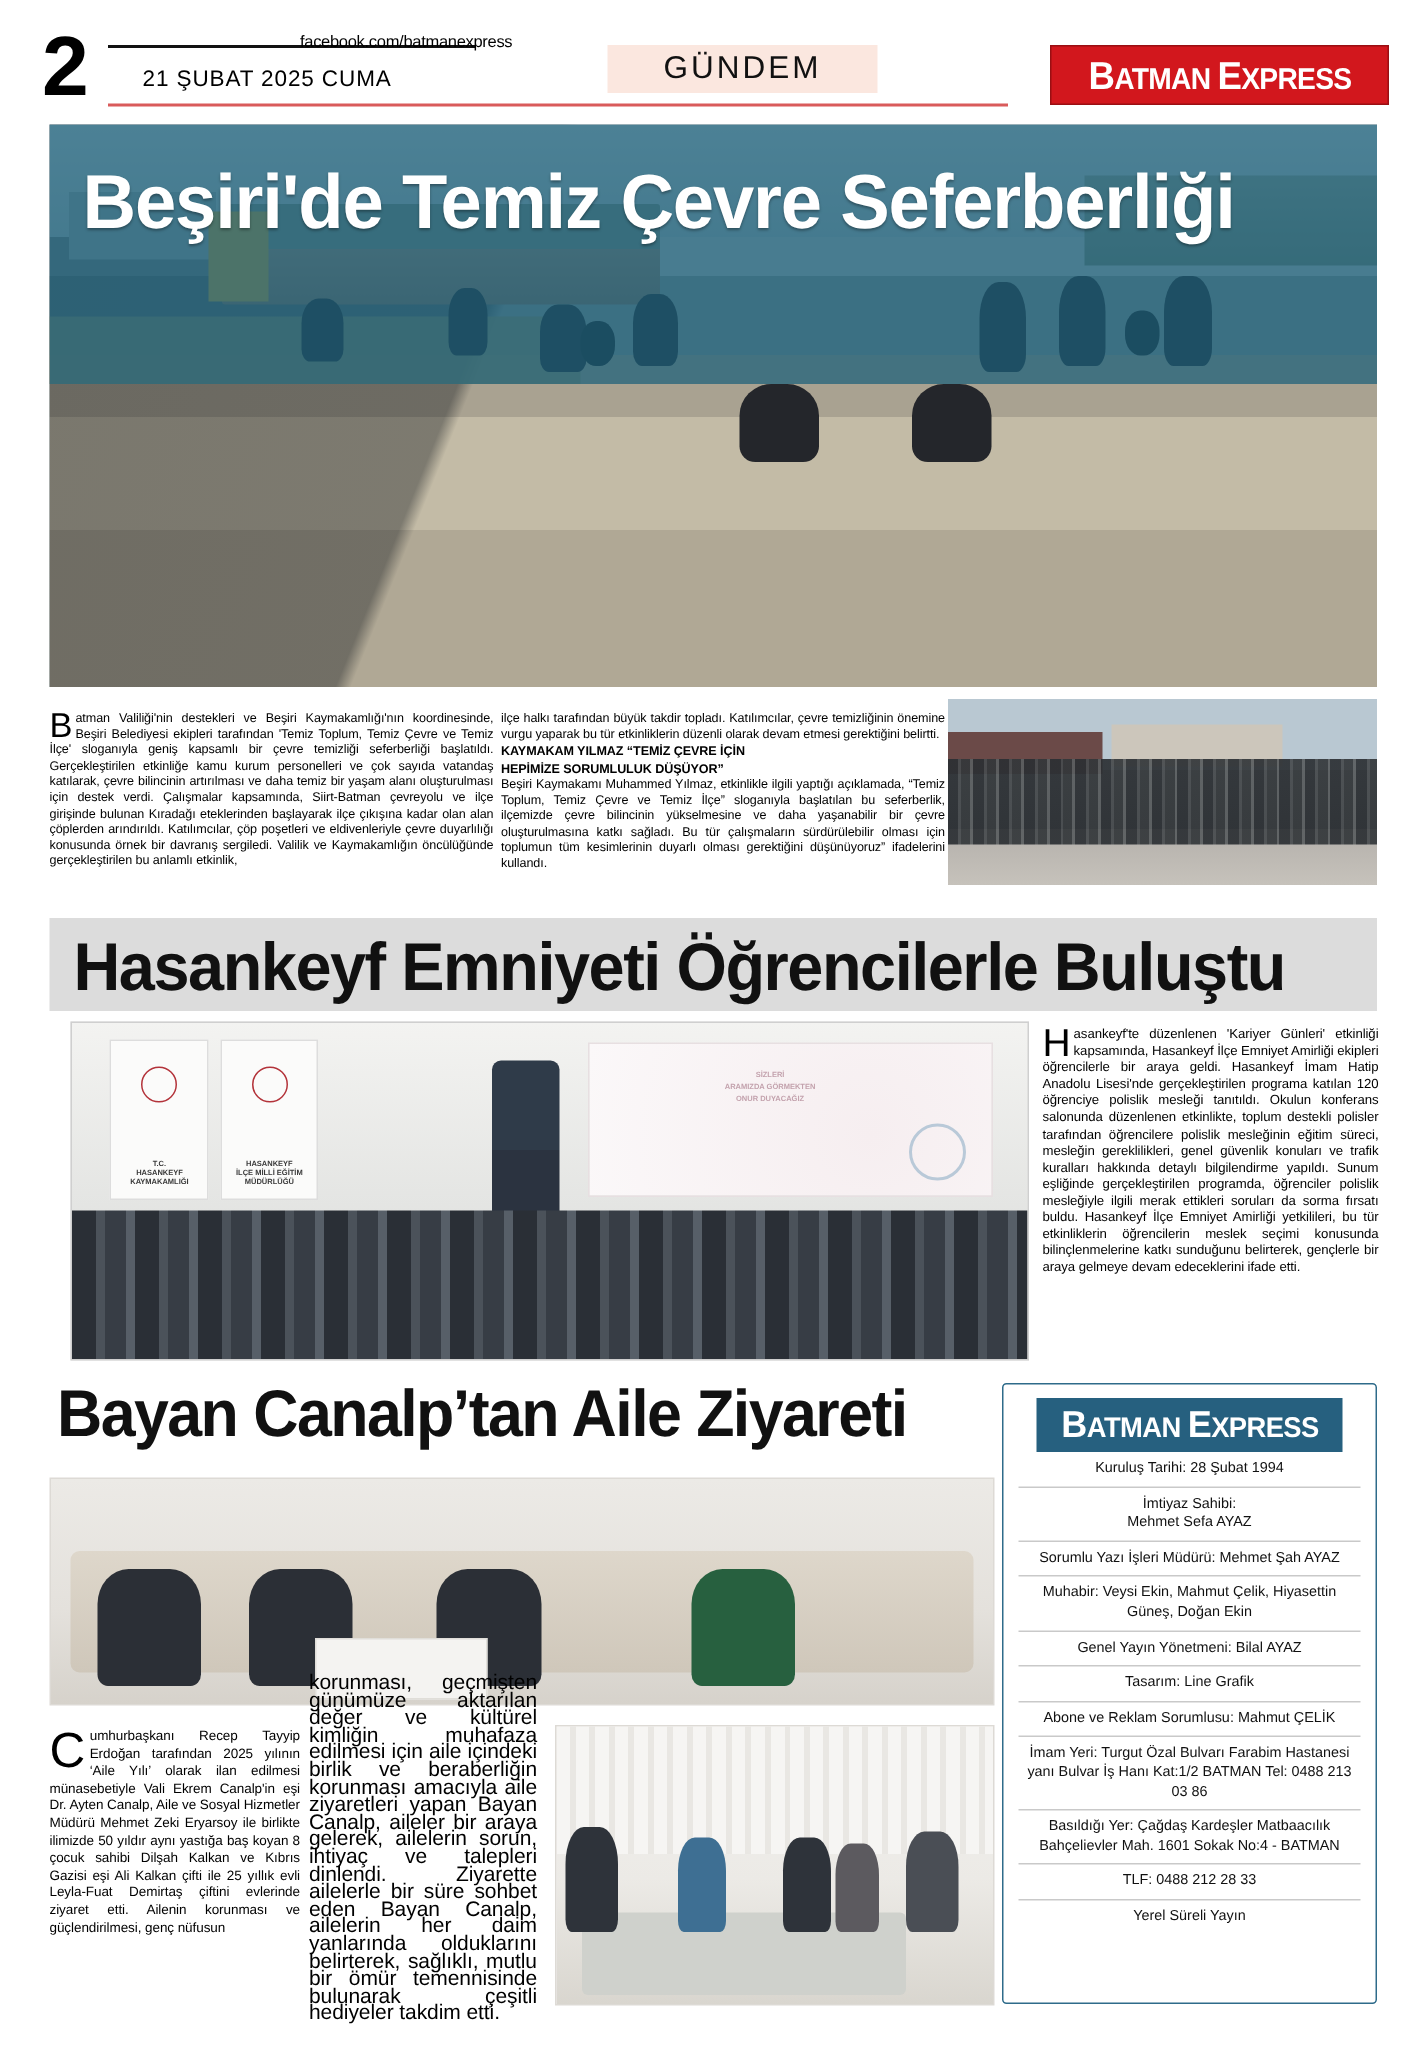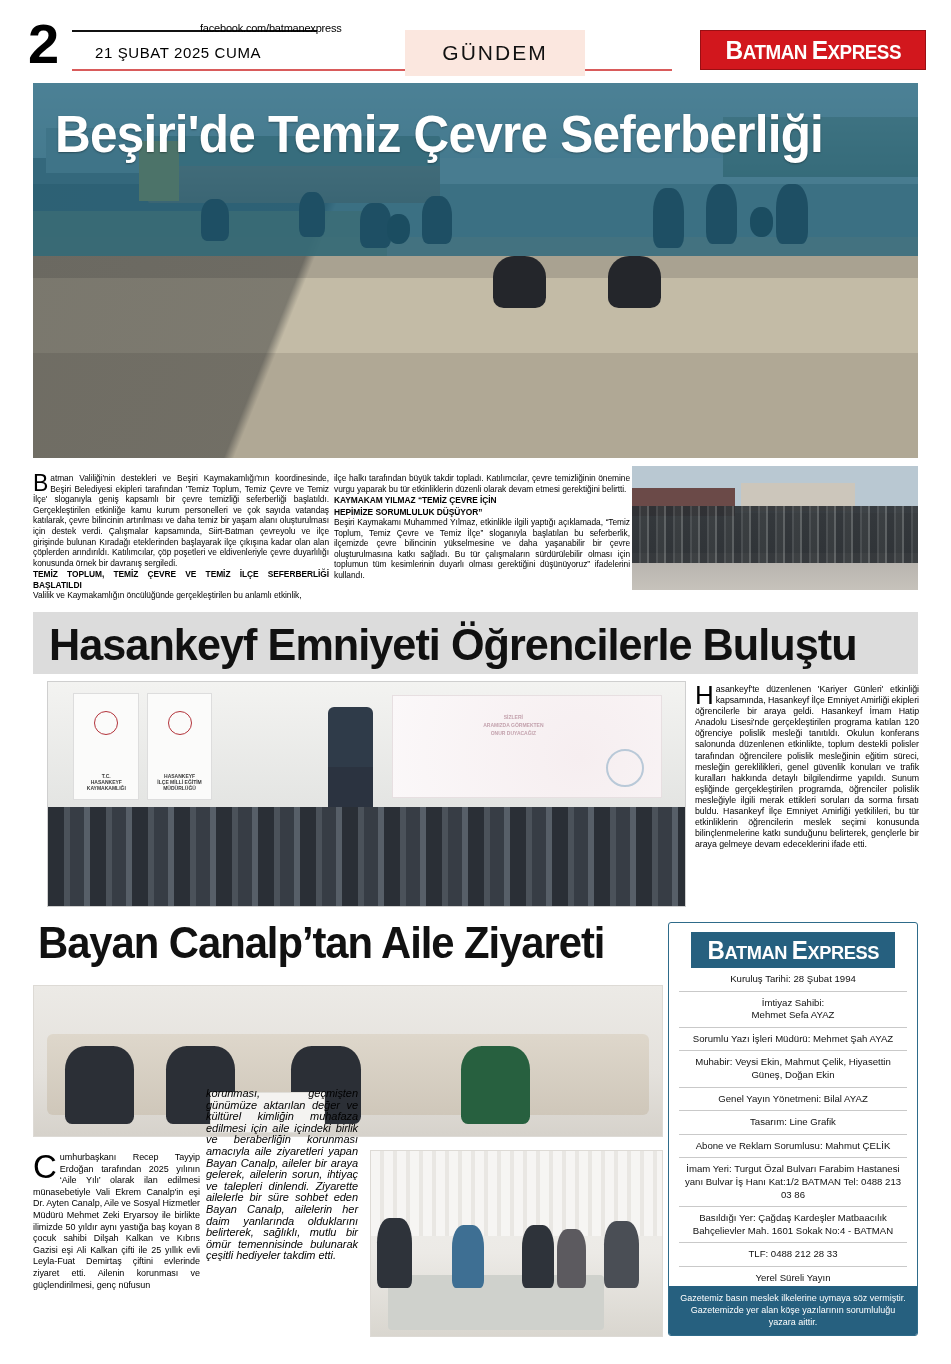--- a/index.html
+++ b/index.html
@@ -53,21 +53,21 @@
   }
   .header-rule-bottom {
     position: absolute;
     left: 72px; top: 69px;
     width: 600px; height: 2px;
     background: #d95b5b;
   }
   .section-tag {
     position: absolute;
     left: 405px; top: 30px;
-    width: 180px; height: 46px;
+    width: 180px; height: 32px;
     background: #fbe7df;
     display: flex;
     align-items: center;
     justify-content: center;
   }
   .section-tag-text {
     font-size: 21px;
     letter-spacing: 2px;
     color: #111;
   }
@@ -373,25 +373,24 @@
     font-size: 9px;
     line-height: 11.6px;
   }
   #story3-col1 .dropcap {
     font-size: 33px;
     line-height: 25px;
     padding: 2px 3px 0 0;
   }
   #story3-col2 {
     position: absolute;
-    left: 206px; top: 1088px;
+    left: 206px; top: 1116px;
     width: 152px;
-    font-size: 11px;
+    font-size: 14px;
     line-height: 11.6px;
-    font-style: italic;
   }
 
   
   #imprint {
     position: absolute;
     left: 668px; top: 922px;
     width: 250px; height: 414px;
     border: 1px solid #2e6b8a;
     border-radius: 3px;
     background: #ffffff;
@@ -472,21 +471,20 @@
     <div class="hero-worker" style="left:84%;top:27%;width:3.6%;height:16%;"></div>
     <div class="hero-bag" style="left:40%;top:35%;width:2.6%;height:8%;"></div>
     <div class="hero-bag" style="left:81%;top:33%;width:2.6%;height:8%;"></div>
     <div class="hero-tint"></div>
   </div>
   <div id="story1-headline">Beşiri'de Temiz Çevre Seferberliği</div>
 </div>
 
 <div class="col-text" style="left:33px; top:473px; width:296px;">
   <span class="dropcap">B</span><span>atman Valiliği'nin destekleri ve Beşiri Kaymakamlığı'nın koordinesinde, Beşiri Belediyesi ekipleri tarafından 'Temiz Toplum, Temiz Çevre ve Temiz İlçe' sloganıyla geniş kapsamlı bir çevre temizliği seferberliği başlatıldı. Gerçekleştirilen etkinliğe kamu kurum personelleri ve çok sayıda vatandaş katılarak, çevre bilincinin artırılması ve daha temiz bir yaşam alanı oluşturulması için destek verdi. Çalışmalar kapsamında, Siirt-Batman çevreyolu ve ilçe girişinde bulunan Kıradağı eteklerinden başlayarak ilçe çıkışına kadar olan alan çöplerden arındırıldı. Katılımcılar, çöp poşetleri ve eldivenleriyle çevre duyarlılığı konusunda örnek bir davranış sergiledi.</span>
-  <span class="subhead">TEMİZ TOPLUM, TEMİZ ÇEVRE VE TEMİZ İLÇE SEFERBERLİĞİ BAŞLATILDI</span>
   <span>Valilik ve Kaymakamlığın öncülüğünde gerçekleştirilen bu anlamlı etkinlik,</span>
 </div>
 
 <div class="col-text" style="left:334px; top:473px; width:296px;">
   <span>ilçe halkı tarafından büyük takdir topladı. Katılımcılar, çevre temizliğinin önemine vurgu yaparak bu tür etkinliklerin düzenli olarak devam etmesi gerektiğini belirtti.</span>
   <span class="subhead centered">KAYMAKAM YILMAZ “TEMİZ ÇEVRE İÇİN</span>
   <span class="subhead centered">HEPİMİZE SORUMLULUK DÜŞÜYOR”</span>
   <span>Beşiri Kaymakamı Muhammed Yılmaz, etkinlikle ilgili yaptığı açıklamada, “Temiz Toplum, Temiz Çevre ve Temiz İlçe” sloganıyla başlatılan bu seferberlik, ilçemizde çevre bilincinin yükselmesine ve daha yaşanabilir bir çevre oluşturulmasına katkı sağladı. Bu tür çalışmaların sürdürülebilir olması için toplumun tüm kesimlerinin duyarlı olması gerektiğini düşünüyoruz” ifadelerini kullandı.</span>
 </div>
 
@@ -575,17 +573,13 @@
       <div class="imprint-row"><span class="lbl">Sorumlu Yazı İşleri Müdürü:</span><span> Mehmet Şah AYAZ</span></div>
       <div class="imprint-row"><span class="lbl">Muhabir:</span><span> Veysi Ekin, Mahmut Çelik, Hiyasettin Güneş, Doğan Ekin</span></div>
       <div class="imprint-row"><span class="lbl">Genel Yayın Yönetmeni:</span><span> Bilal AYAZ</span></div>
       <div class="imprint-row"><span class="lbl">Tasarım:</span><span> Line Grafik</span></div>
       <div class="imprint-row"><span class="lbl">Abone ve Reklam Sorumlusu:</span><span> Mahmut ÇELİK</span></div>
       <div class="imprint-row"><span class="lbl">İmam Yeri:</span><span> Turgut Özal Bulvarı Farabim Hastanesi yanı Bulvar İş Hanı Kat:1/2 BATMAN Tel: 0488 213 03 86</span></div>
       <div class="imprint-row"><span class="lbl">Basıldığı Yer:</span><span> Çağdaş Kardeşler Matbaacılık Bahçelievler Mah. 1601 Sokak No:4  -  BATMAN</span></div>
       <div class="imprint-row"><span class="lbl">TLF:</span><span> 0488 212 28 33</span></div>
       <div class="imprint-row"><span>Yerel Süreli Yayın</span></div>
     </div>
-  <div class="imprint-note">
-    <span>Gazetemiz basın meslek ilkelerine uymaya söz vermiştir.</span><br>
-    <span>Gazetemizde yer alan köşe yazılarının sorumluluğu yazara aittir.</span>
-  </div>
 </div>
 
 </body></html>

